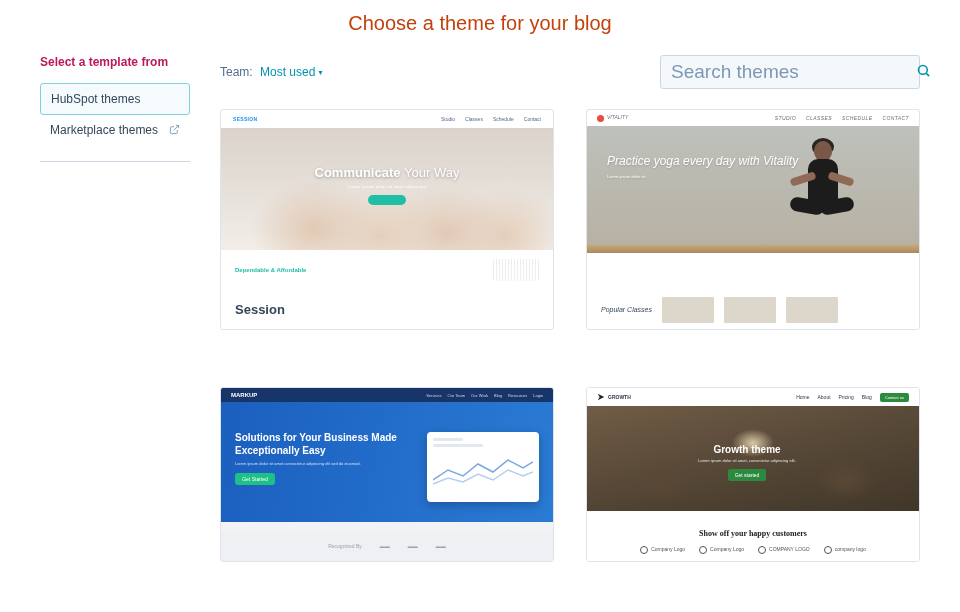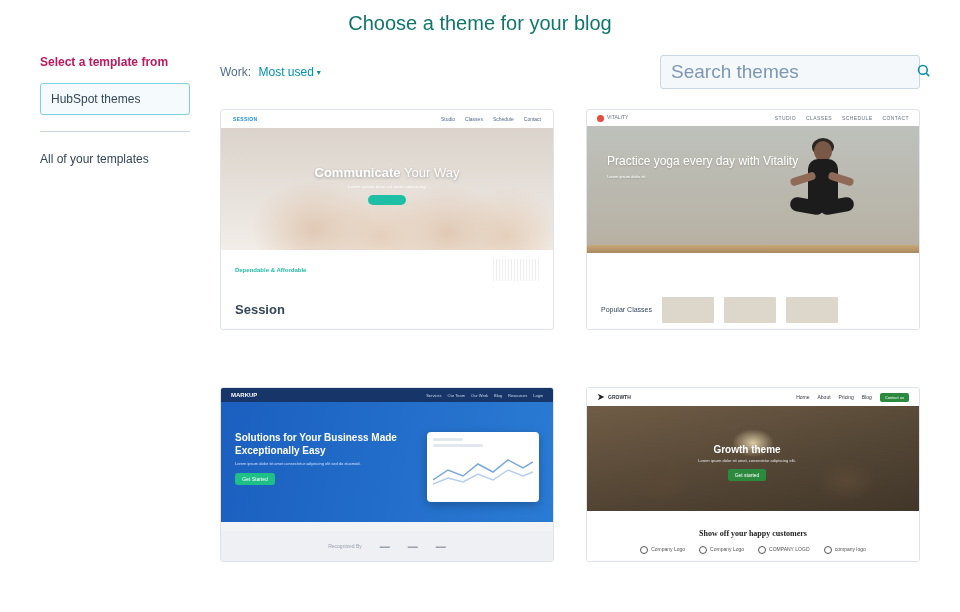--- a/index.html
+++ b/index.html
@@ -8,21 +8,21 @@
     background: #fff;
     color: #33475b;
     width: 960px;
     height: 612px;
     overflow: hidden;
   }
   .page-title {
     text-align: center;
     font-size: 20px;
     font-weight: 400;
-    color: #0f766e;
+    color: #c2410c;
     margin-top: 12px;
     margin-bottom: 20px;
   }
   .layout {
     display: flex;
     padding: 0 40px;
   }
   .sidebar {
     width: 150px;
     margin-right: 30px;
@@ -136,21 +136,21 @@
   .session-hero { position:absolute; top:55px; left:0; right:0; text-align:center;}
   .session-hero .hl { color:#fff; font-size:13px; font-weight:600; text-shadow:0 1px 3px rgba(0,0,0,.3);}
   .session-hero .hl span{ font-weight:300; }
   .session-hero .sub{ color:#fff; font-size:4px; margin-top:4px; letter-spacing:.3px;}
   .session-btn{ margin:6px auto 0; width:38px; height:10px; background:#1fbfa5; border-radius:6px;}
   .session-strip{ position:absolute; bottom:0; left:0; right:0; height:40px; background:#fff; display:flex; align-items:center; justify-content:space-between; padding:0 14px;}
   .session-strip .left{ color:#1fbfa5; font-size:6px; font-weight:700;}
   .session-strip .box{ width:46px; height:22px; background:repeating-linear-gradient(90deg,#eee,#eee 1px,#fff 1px,#fff 3px);}
 
   
-  .vitality-bg{ position:relative; height:100%; }
+  .vitality-bg{ position:relative; height:100%;font-style:italic; }
   .vitality-sky{ height:135px; background:linear-gradient(180deg,#bfc3bf 0%, #b7b1a3 100%); position:relative; overflow:hidden;}
   .yoga{ position:absolute; right:38px; bottom:0; width:115px; height:110px;}
   .yoga .head{ position:absolute; top:6px; left:48px; width:18px; height:20px; background:#7a5848; border-radius:50% 50% 45% 45%; }
   .yoga .hair{ position:absolute; top:3px; left:46px; width:22px; height:18px; background:#2b2622; border-radius:50%;}
   .yoga .torso{ position:absolute; top:24px; left:42px; width:30px; height:44px; background:#1c1c1c; border-radius:10px 10px 4px 4px;}
   .yoga .arm-l{position:absolute; top:40px; left:24px; width:26px; height:8px; background:#8f6a56; border-radius:4px; transform:rotate(-18deg);}
   .yoga .arm-r{position:absolute; top:40px; left:62px; width:26px; height:8px; background:#8f6a56; border-radius:4px; transform:rotate(18deg);}
   .yoga .leg-l{position:absolute; top:64px; left:24px; width:34px; height:14px; background:#1c1c1c; border-radius:7px; transform:rotate(10deg);}
   .yoga .leg-r{position:absolute; top:64px; left:54px; width:34px; height:14px; background:#1c1c1c; border-radius:7px; transform:rotate(-10deg);}
   .floor{height:8px;background:linear-gradient(180deg,#c7a877,#aa8a5e);}
@@ -204,32 +204,39 @@
 
 <h1 class="page-title">Choose a theme for your blog</h1>
 
 <div class="layout">
   <aside class="sidebar">
     <div class="sidebar-title">Select a template from</div>
 
     <div class="sidebar-item active">
       <span>HubSpot themes</span>
     </div>
+    <div class="sidebar-item">
+      <span>Marketplace themes</span>
+      <span class="ext-icon">
+        <svg width="11" height="11" viewBox="0 0 24 24" fill="none" stroke="currentColor" stroke-width="2">
+            <path d="M18 13v6a2 2 0 0 1-2 2H5a2 2 0 0 1-2-2V8a2 2 0 0 1 2-2h6"></path>
+            <polyline points="15 3 21 3 21 9"></polyline>
+            <line x1="10" y1="14" x2="21" y2="3"></line>
+          </svg>
+      </span>
+    </div>
 
     <div class="divider"></div>
 
-    <div class="sidebar-item" style="padding-left:0">
-      <span>All of your templates</span>
-    </div>
   </aside>
 
   <main class="main">
     <div class="toolbar">
       <div class="sort-wrap">
-        <span>Work:</span>
+        <span>Team:</span>
         <span class="sort-value">
           <span>Most used</span>
           <span class="caret">▾</span>
         </span>
       </div>
       <div class="search-box">
         <input class="search-input" placeholder="Search themes" style="">
         <span class="search-icon">
           <svg width="15" height="15" viewBox="0 0 24 24" fill="none" stroke="currentColor" stroke-width="2.5">
               <circle cx="11" cy="11" r="7"></circle>

